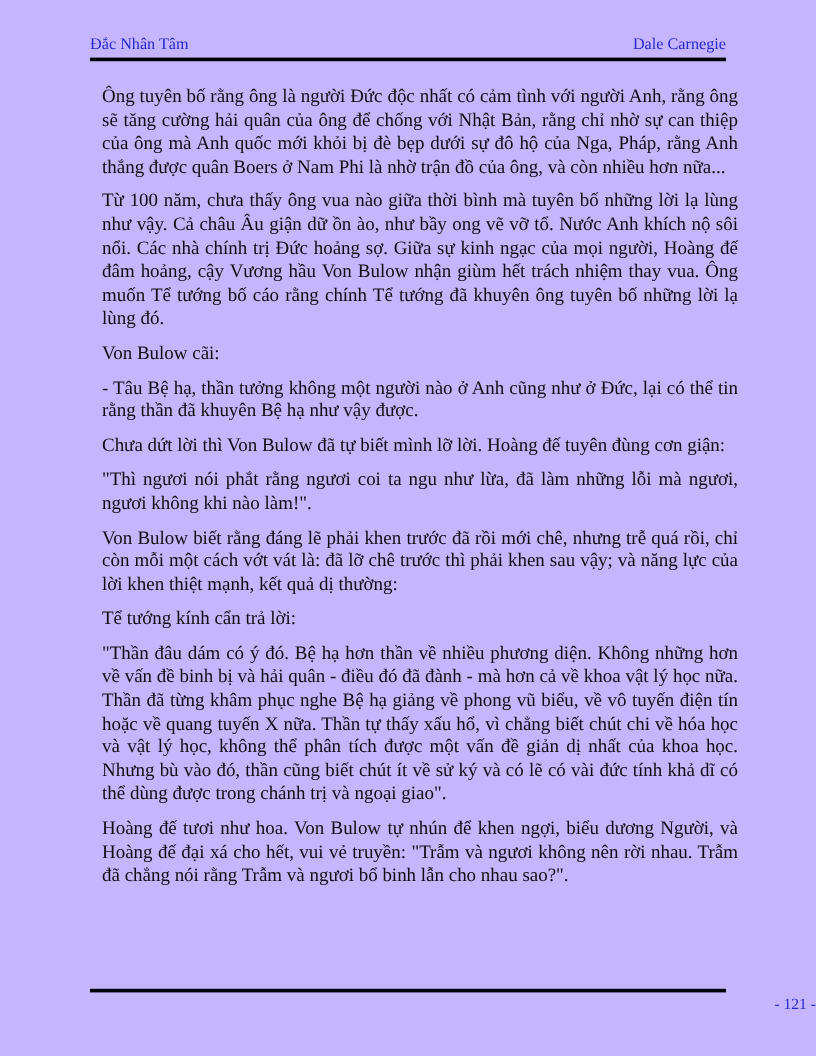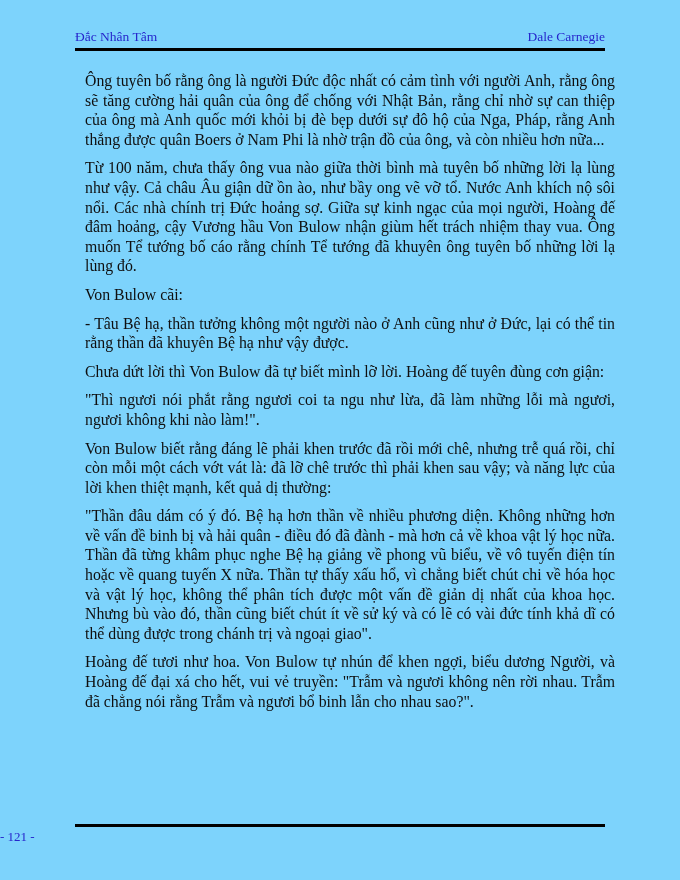--- a/index.html
+++ b/index.html
@@ -1,20 +1,20 @@
 <!DOCTYPE html>
 <html><head>
 <meta charset="utf-8">
 <style>
   html, body { margin: 0; padding: 0; background: #ffffff; }
   .page {
     position: relative;
     width: 680px;
     height: 880px;
-    background: #7dd3fc;
+    background: #c4b5fd;
     font-family: "Liberation Serif", serif;
     overflow: hidden;
   }
   .header {
     position: absolute;
     top: 29px;
     left: 75px;
     width: 530px;
   }
   .header-row {
@@ -48,21 +48,21 @@
     left: 75px;
     width: 530px;
     height: 0;
     border-top: 3px solid #000000;
   }
   .page-number {
     position: absolute;
     top: 829px;
     left: 0;
     width: 680px;
-    text-align: left;
+    text-align: right;
     font-size: 13px;
     color: #2626cc;
   }
 </style>
 </head>
 <body>
 
 <div class="page">
 
   <div class="header">
@@ -74,20 +74,21 @@
   </div>
 
   <div class="content">
       <p>Ông tuyên bố rằng ông là người Đức độc nhất có cảm tình với người Anh, rằng ông sẽ tăng cường hải quân của ông để chống với Nhật Bản, rằng chỉ nhờ sự can thiệp của ông mà Anh quốc mới khỏi bị đè bẹp dưới sự đô hộ của Nga, Pháp, rằng Anh thắng được quân Boers ở Nam Phi là nhờ trận đồ của ông, và còn nhiều hơn nữa...</p>
       <p>Từ 100 năm, chưa thấy ông vua nào giữa thời bình mà tuyên bố những lời lạ lùng như vậy. Cả châu Âu giận dữ ồn ào, như bầy ong vẽ vỡ tổ. Nước Anh khích nộ sôi nổi. Các nhà chính trị Đức hoảng sợ. Giữa sự kinh ngạc của mọi người, Hoàng đế đâm hoảng, cậy Vương hầu Von Bulow nhận giùm hết trách nhiệm thay vua. Ông muốn Tể tướng bố cáo rằng chính Tể tướng đã khuyên ông tuyên bố những lời lạ lùng đó.</p>
       <p>Von Bulow cãi:</p>
       <p>- Tâu Bệ hạ, thần tưởng không một người nào ở Anh cũng như ở Đức, lại có thể tin rằng thần đã khuyên Bệ hạ như vậy được.</p>
       <p>Chưa dứt lời thì Von Bulow đã tự biết mình lỡ lời. Hoàng đế tuyên đùng cơn giận:</p>
       <p>"Thì ngươi nói phắt rằng ngươi coi ta ngu như lừa, đã làm những lỗi mà ngươi, ngươi không khi nào làm!".</p>
       <p>Von Bulow biết rằng đáng lẽ phải khen trước đã rồi mới chê, nhưng trễ quá rồi, chỉ còn mỗi một cách vớt vát là: đã lỡ chê trước thì phải khen sau vậy; và năng lực của lời khen thiệt mạnh, kết quả dị thường:</p>
+      <p>Tể tướng kính cẩn trả lời:</p>
       <p>"Thần đâu dám có ý đó. Bệ hạ hơn thần về nhiều phương diện. Không những hơn về vấn đề binh bị và hải quân - điều đó đã đành - mà hơn cả về khoa vật lý học nữa. Thần đã từng khâm phục nghe Bệ hạ giảng về phong vũ biểu, về vô tuyến điện tín hoặc về quang tuyến X nữa. Thần tự thấy xấu hổ, vì chẳng biết chút chi về hóa học và vật lý học, không thể phân tích được một vấn đề giản dị nhất của khoa học. Nhưng bù vào đó, thần cũng biết chút ít về sử ký và có lẽ có vài đức tính khả dĩ có thể dùng được trong chánh trị và ngoại giao".</p>
       <p>Hoàng đế tươi như hoa. Von Bulow tự nhún để khen ngợi, biểu dương Người, và Hoàng đế đại xá cho hết, vui vẻ truyền: "Trẫm và ngươi không nên rời nhau. Trẫm đã chẳng nói rằng Trẫm và ngươi bổ binh lẫn cho nhau sao?".</p>
     </div>
 
   <div class="footer-rule"></div>
   <div class="page-number">- 121 -</div>
 
 </div>
 
 </body></html>

